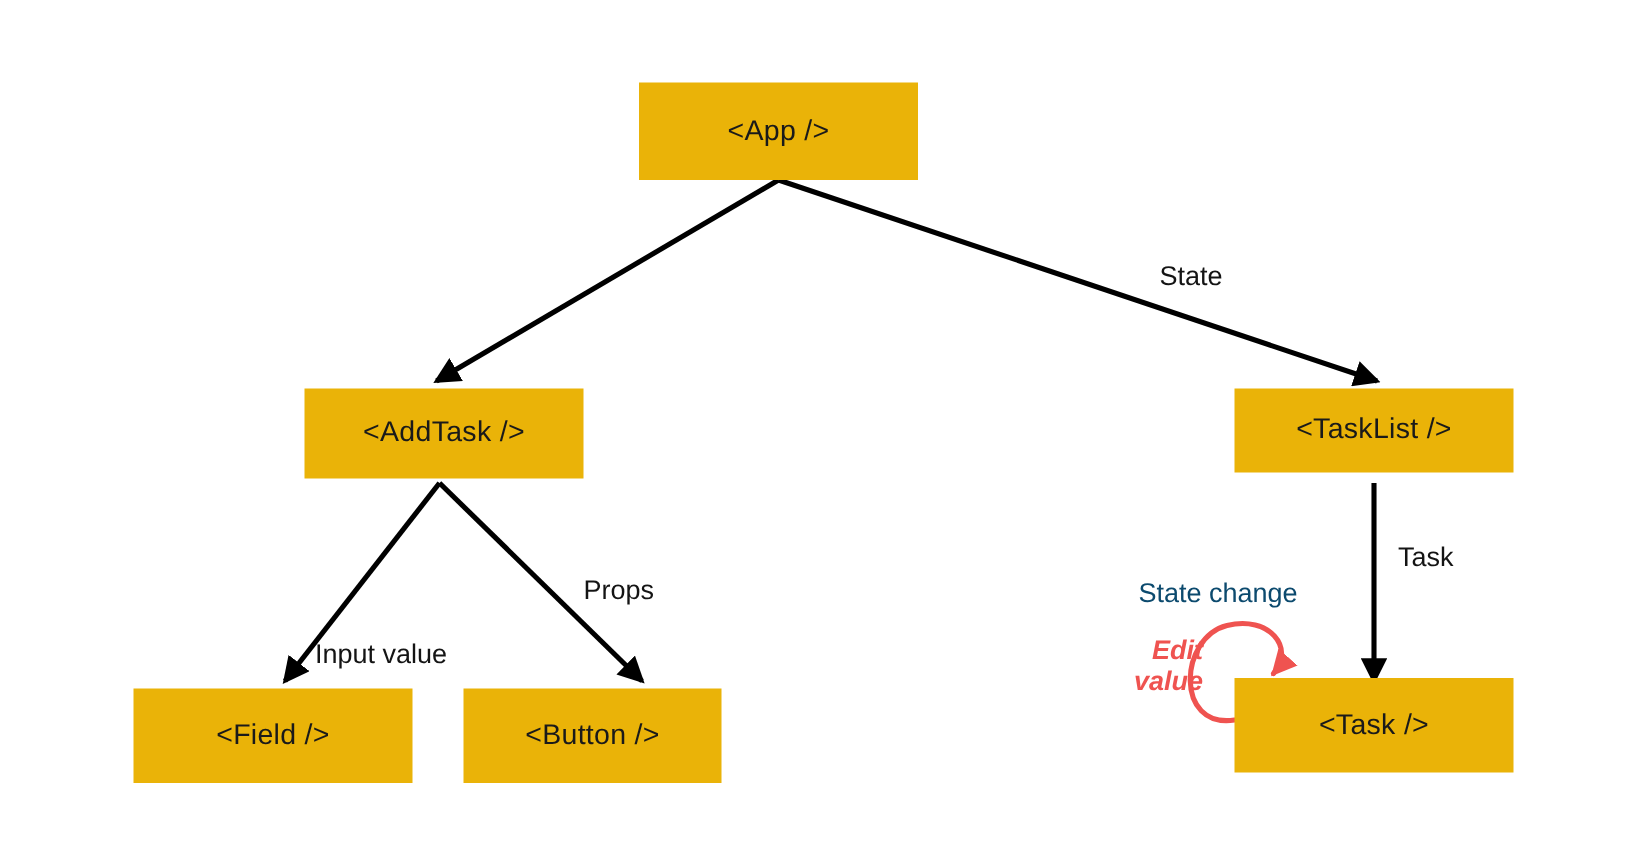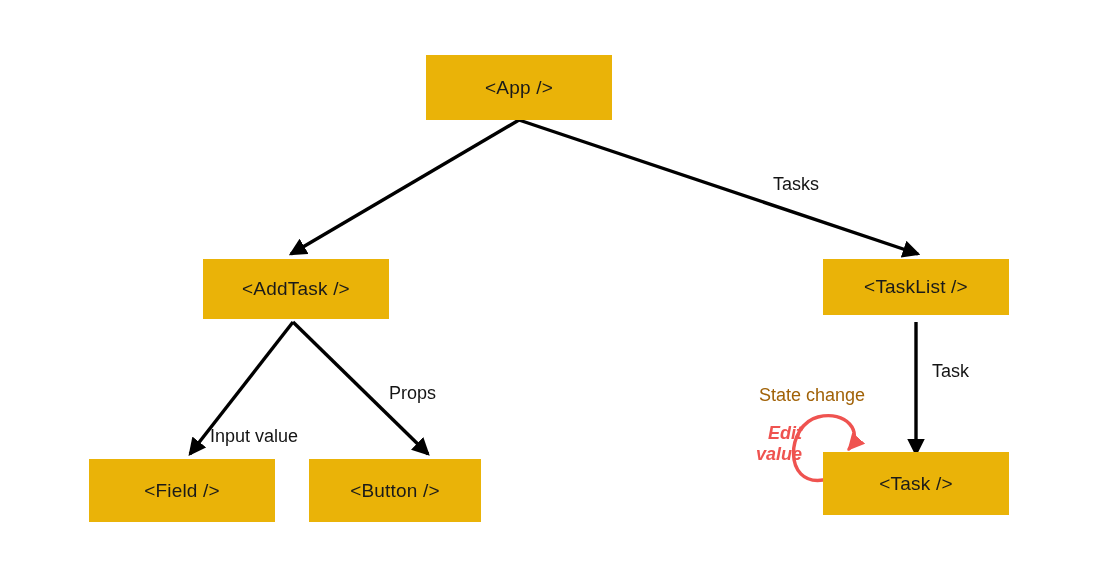--- a/index.html
+++ b/index.html
@@ -31,21 +31,21 @@
     user-select: none;
   }
   .edge-label {
     position: absolute;
     font-size: 18px;
     color: #141414;
     white-space: nowrap;
     user-select: none;
   }
   .edge-label.accent {
-    color: #a16207;
+    color: #0c4a6e;
   }
   .edge-label.accent-em {
     color: #ef5350;
     font-style: italic;
     font-weight: bold;
     line-height: 1.18;
     text-align: right;
   }
   svg.edges {
     position: absolute;
@@ -103,21 +103,21 @@
   </div>
 
   <div class="node" style="left:309px; top:459px; width:172px; height:63px;">
     <span>&lt;Button /&gt;</span>
   </div>
 
   <div class="node" style="left:823px; top:452px; width:186px; height:63px;">
     <span>&lt;Task /&gt;</span>
   </div>
 
-  <div class="edge-label" style="left:773px; top:174px;">Tasks</div>
+  <div class="edge-label" style="left:773px; top:174px;">State</div>
 
   <div class="edge-label" style="left:389px; top:383px;">Props</div>
 
   <div class="edge-label" style="left:210px; top:426px;">Input value</div>
 
   <div class="edge-label" style="left:932px; top:361px;">Task</div>
 
   <div class="edge-label accent" style="left:759px; top:385px;">State change</div>
 
   <div class="edge-label accent-em" style="left:744px; top:423px; width:58px;">

